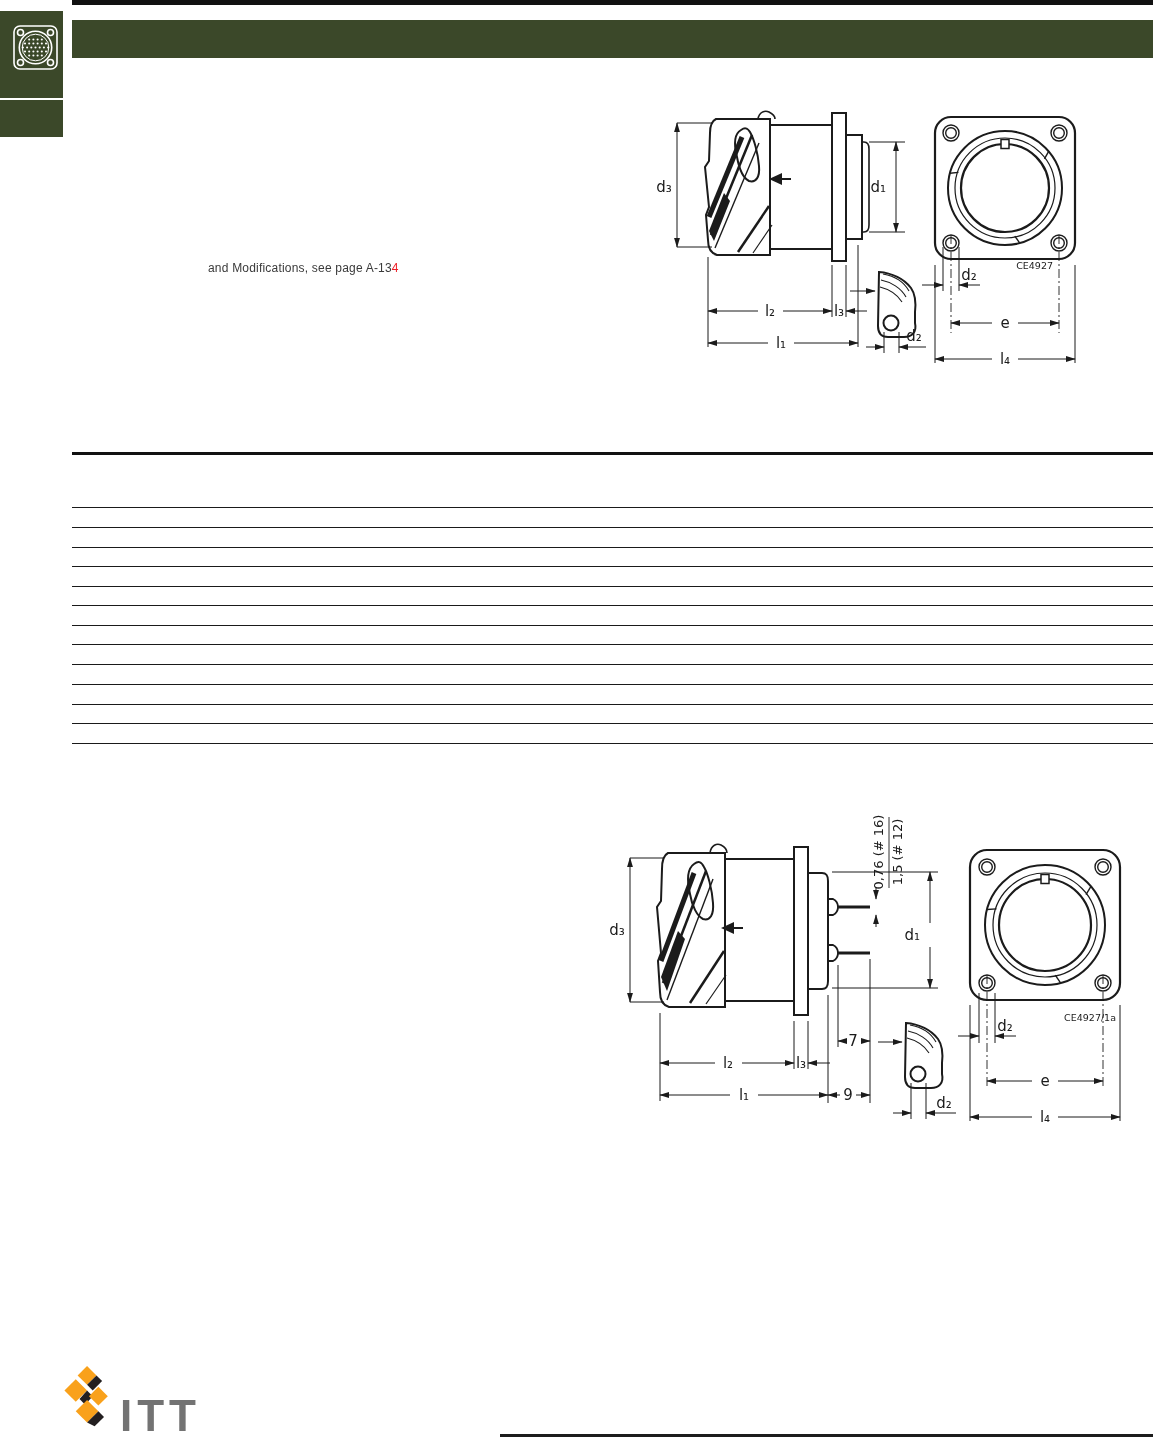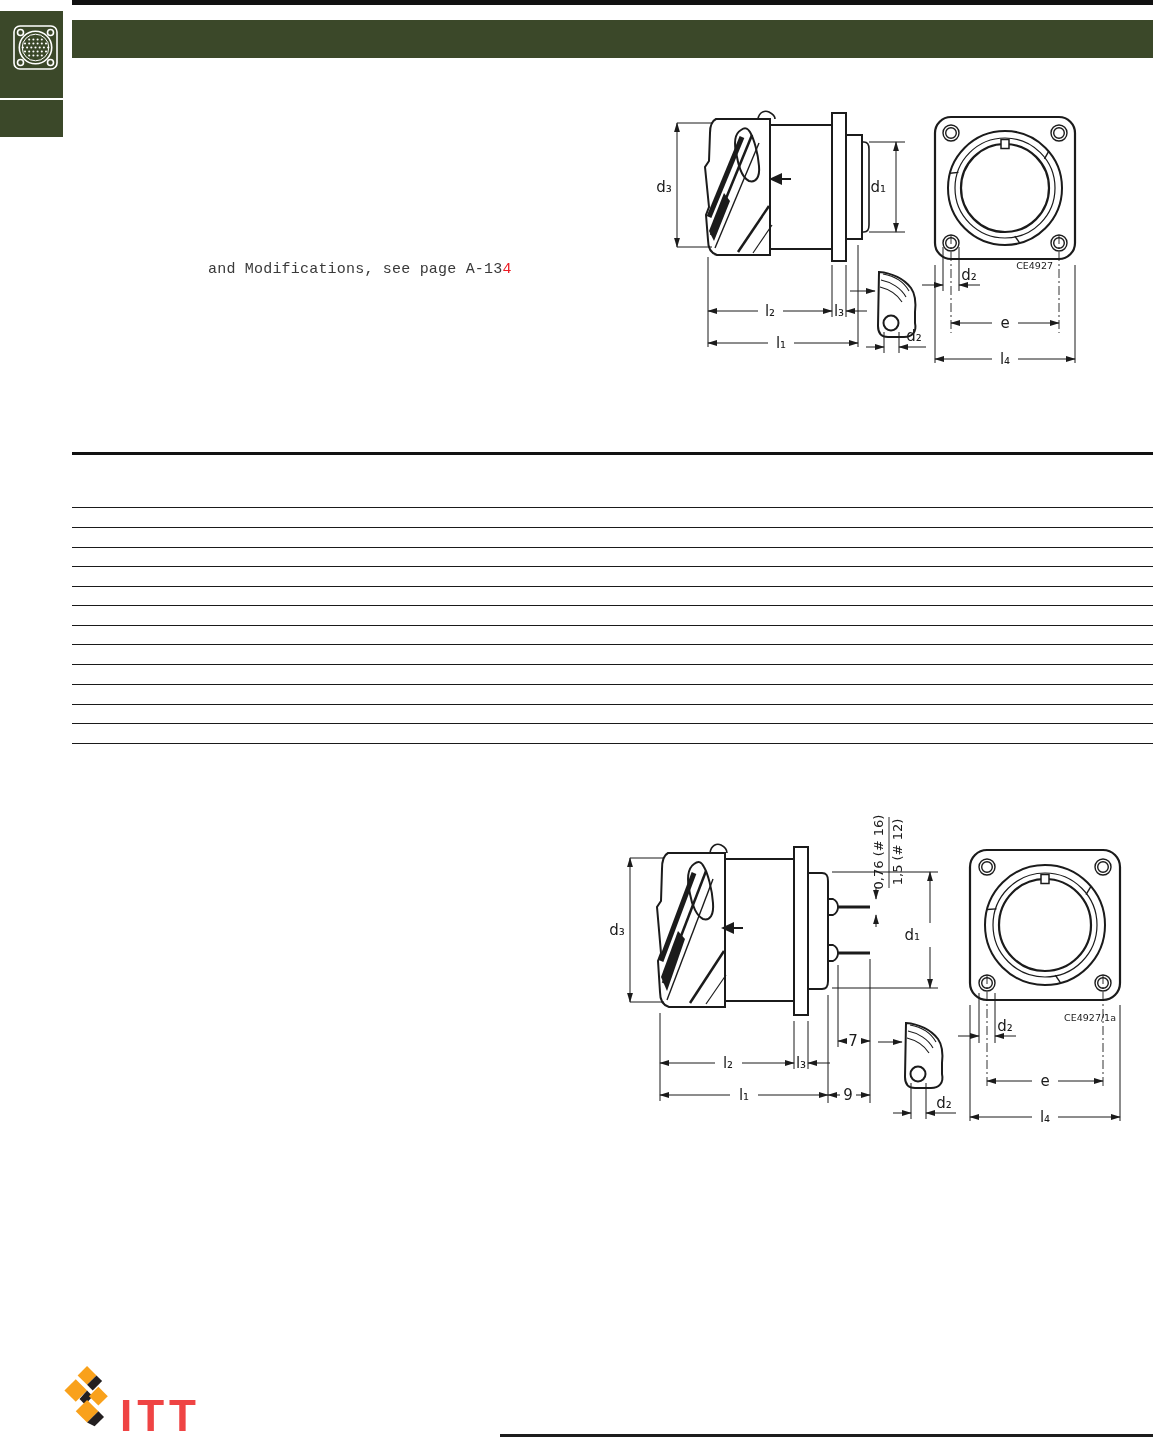--- a/index.html
+++ b/index.html
@@ -6,33 +6,33 @@
   .page{
     position:relative;width:1153px;height:1441px;background:#ffffff;
     font-family:"Liberation Sans",sans-serif;overflow:hidden;
   }
   
   .topbar{position:absolute;left:72px;top:0;width:1081px;height:5px;background:#111111;}
   .header-bar{position:absolute;left:72px;top:20px;width:1081px;height:38px;background:#3B4829;}
   .side-block-1{position:absolute;left:0;top:11px;width:63px;height:87px;background:#3B4829;}
   .side-block-2{position:absolute;left:0;top:100px;width:63px;height:37px;background:#3B4829;}
   
-  .note{position:absolute;left:208px;top:261px;font-size:15px;color:#3a3a3a;letter-spacing:0.2px;white-space:nowrap;font-family:Liberation Mono, monospace;}
+  .note{position:absolute;left:208px;top:261px;font-size:12px;color:#3a3a3a;letter-spacing:0.2px;white-space:nowrap;}
   .note .red{color:#ED1C24;}
   
   .rule-thick{position:absolute;left:72px;width:1081px;height:3px;background:#111111;}
   .rule{position:absolute;left:72px;width:1081px;height:1.4px;background:#1a1a1a;}
   
   .drawing1{position:absolute;left:620px;top:85px;}
   .drawing2{position:absolute;left:590px;top:795px;}
   svg text{font-family:"DejaVu Sans",sans-serif;fill:#1b1b1b;}
   
   .logo-mark{position:absolute;left:64px;top:1366px;}
   .logo-word{position:absolute;left:120px;top:1394px;font-size:44px;font-weight:700;
-    letter-spacing:5px;color:#ef4444;line-height:1;}
+    letter-spacing:5px;color:#737373;line-height:1;}
   .bottom-rule{position:absolute;left:500px;top:1434px;width:653px;height:2.5px;background:#1c1c1c;}
 </style>
 </head>
 <body>
 
 <div class="page">
 
   <div class="topbar"></div>
   <div class="header-bar"></div>
 

